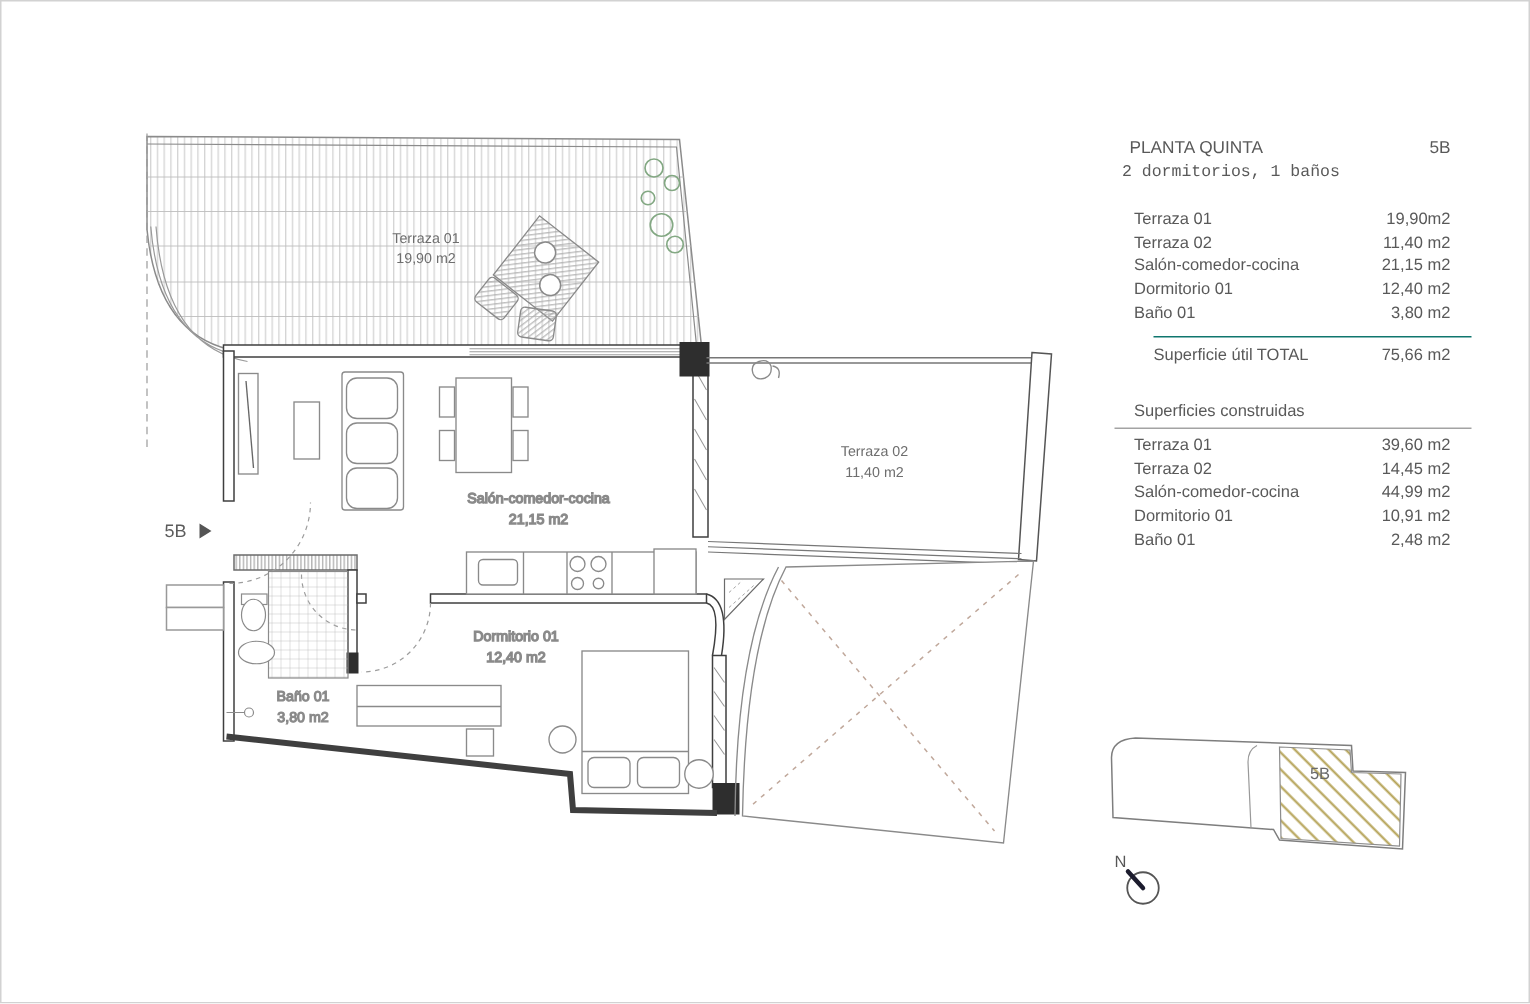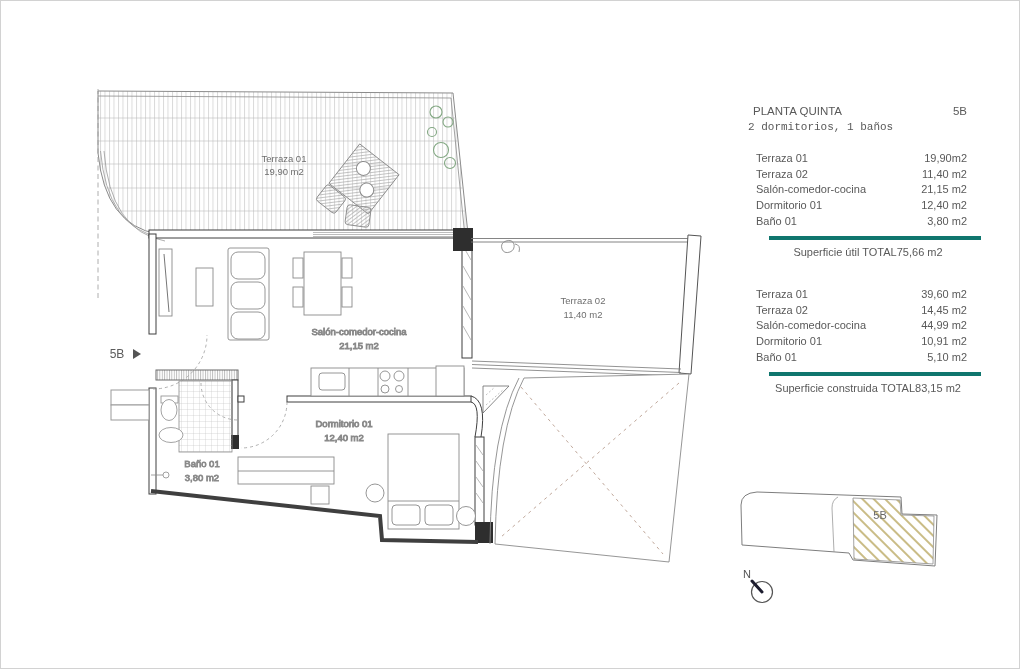--- a/index.html
+++ b/index.html
@@ -7,30 +7,30 @@
         border:1px solid #d2d2d2;box-sizing:border-box;
         font-family:"Liberation Sans", sans-serif;}
   .plan-wrap{position:absolute;left:0;top:0;width:1020px;height:669px;}
   svg text{font-family:"Liberation Sans", sans-serif;}
   .room-label{font-size:9.5px;fill:#6e6e6e;text-anchor:middle;}
   .entry-label{font-size:12px;fill:#5c5c5c;text-anchor:middle;}
   .key-label{font-size:11px;fill:#6a6a6a;text-anchor:middle;}
   .north-label{font-size:11px;fill:#565656;text-anchor:middle;}
 
   
-  .panel{position:absolute;left:742px;top:104px;width:238px;color:#595959;
+  .panel{position:absolute;left:742px;top:92px;width:238px;color:#595959;
          font-size:11px;line-height:13px;}
   .title-row{display:flex;justify-content:space-between;padding:0 14px 0 10px;
              font-size:11.5px;margin-bottom:3px;}
   .subtitle{padding-left:5px;margin-bottom:13px;font-family:Liberation Mono, monospace;}
   .sec-heading{padding:0 0 4px 13px;border-bottom:1px solid #a3a3a3;}
   .rows{padding:4px 0 7px;}
   .row{display:flex;justify-content:space-between;align-items:center;
        height:15.6px;padding:0 14px 0 13px;}
-  .total-row{display:flex;justify-content:center;border-top:4px solid #0f766e;
+  .total-row{display:flex;justify-content:space-between;border-top:1px solid #0f766e;
              padding:6px 14px 0 0;margin-left:26px;}
   .sec2{margin-top:24px;}
 </style>
 </head>
 <body>
 
 <div class="page">
 
   <div class="plan-wrap">
   <svg width="1020" height="669" viewBox="0 0 1020 669">
@@ -240,42 +240,39 @@
           <span>3,80 m2</span>
         </div>
       </div>
       <div class="total-row">
         <span>Superficie útil TOTAL</span>
         <span>75,66 m2</span>
       </div>
     </div>
 
     <div class="section sec2">
+      <div class="sec-heading">Superficies  construidas</div>
       <div class="rows">
         <div class="row">
           <span>Terraza 01</span>
           <span>39,60 m2</span>
         </div>
         <div class="row">
           <span>Terraza 02</span>
           <span>14,45 m2</span>
         </div>
         <div class="row">
           <span>Salón-comedor-cocina</span>
           <span>44,99 m2</span>
         </div>
         <div class="row">
           <span>Dormitorio 01</span>
           <span>10,91 m2</span>
         </div>
         <div class="row">
           <span>Baño 01</span>
-          <span>5,10 m2</span>
-        </div>
-      </div>
-      <div class="total-row">
-        <span>Superficie construida TOTAL</span>
-        <span>83,15 m2</span>
+          <span>2,48 m2</span>
+        </div>
       </div>
     </div>
   </div>
 
 </div>
 
 </body></html>

